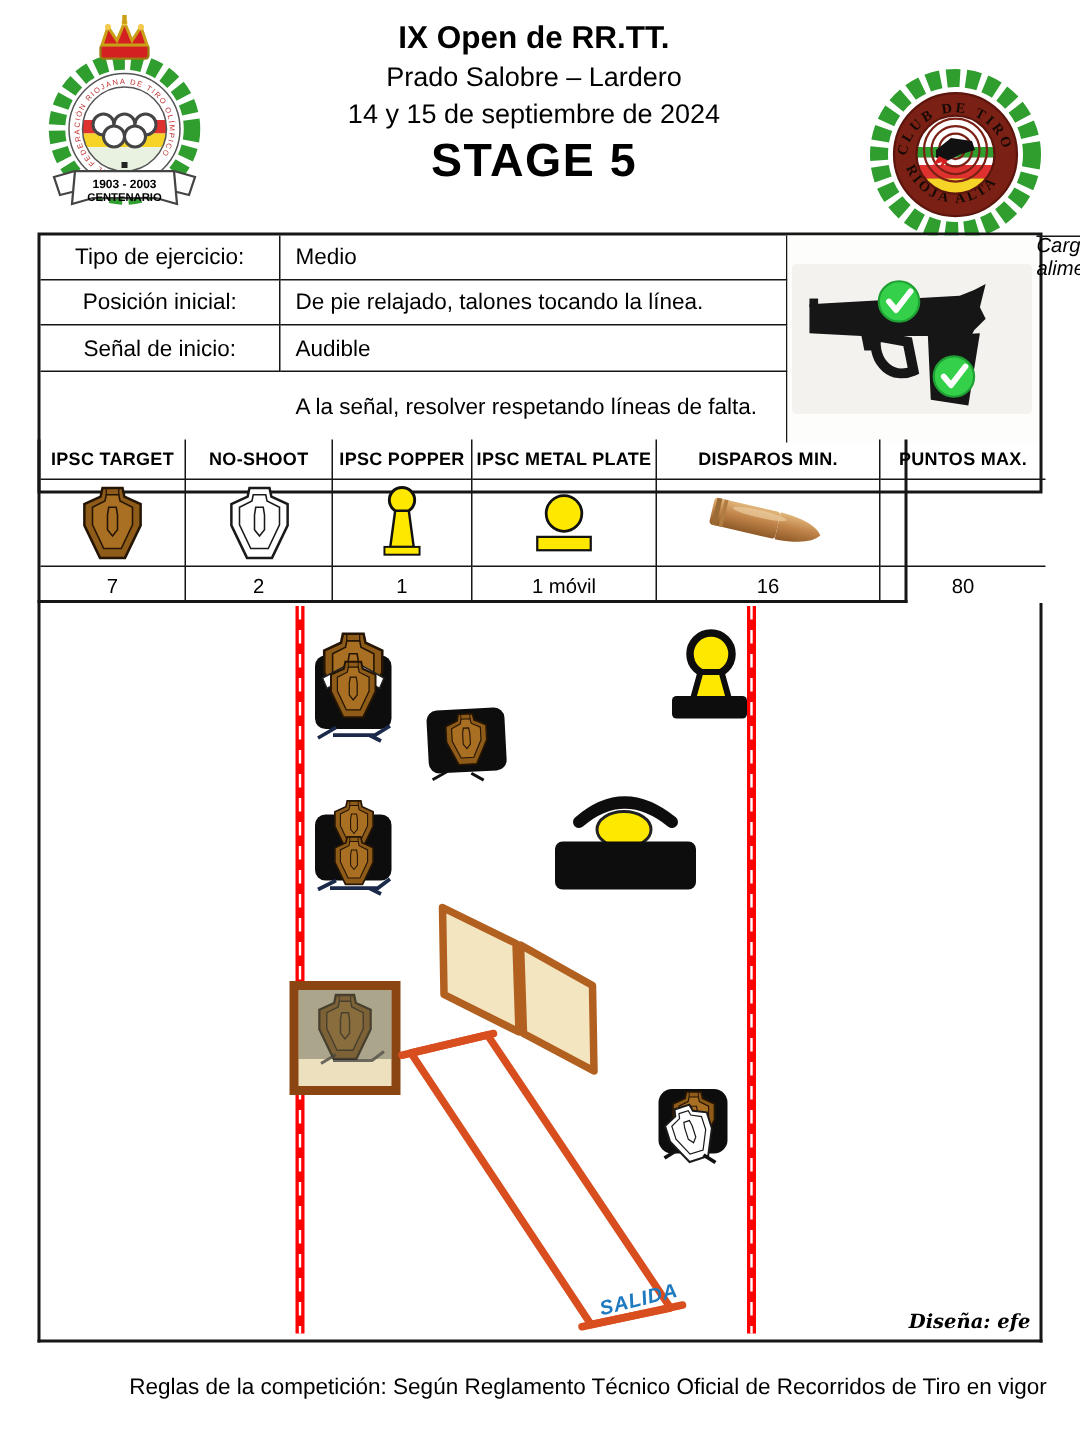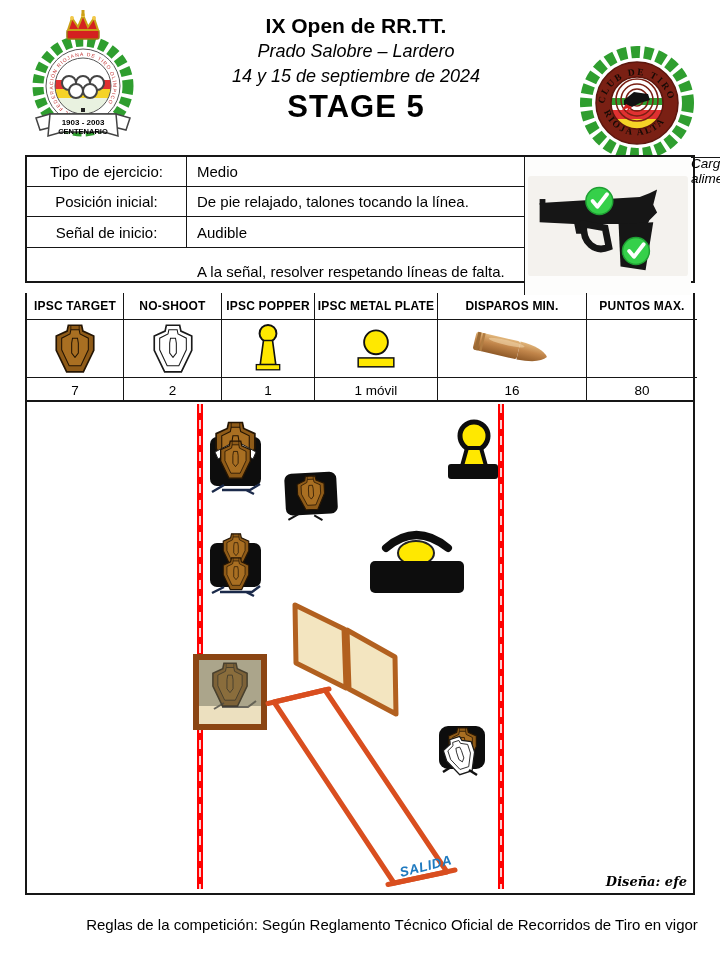--- a/index.html
+++ b/index.html
@@ -3,39 +3,39 @@
 <meta charset="utf-8">
 <style>
   html,body{margin:0;padding:0;background:#e8e8e8;}
   .page{position:relative;width:720px;height:960px;background:#ffffff;margin:0 auto;
         font-family:"Liberation Sans",sans-serif;color:#000;overflow:hidden;}
   .abs{position:absolute;}
 
   
   .header-text{left:140px;top:12px;width:432px;text-align:center;}
   .title-line{font-size:21px;font-weight:bold;line-height:27px;}
-  .sub-line{font-size:18px;line-height:25px;font-style:italic;}
+  .sub-line{font-size:18px;line-height:25px;}
   .stage-line{font-size:31px;font-weight:bold;line-height:36px;letter-spacing:1px;}
 
   
-  .briefing{left:25px;top:155px;width:670px;height:128px;display:grid;
+  .briefing{left:25px;top:155px;width:670px;height:174px;display:grid;
             grid-template-columns:160px 338px 172px;grid-template-rows:30px 30px 31px 47px;
             border:2px solid #161616;box-sizing:border-box;font-size:15px;}
   .b-label{border-right:1.6px solid #161616;border-bottom:1.6px solid #161616;
            display:flex;align-items:center;justify-content:center;text-align:center;}
   .b-value{border-right:1.6px solid #161616;border-bottom:1.6px solid #161616;
            display:flex;align-items:center;padding-left:10px;}
   .no-bb{border-bottom:none;}
   .gun-cell{grid-column:3;grid-row:1 / span 4;display:flex;flex-direction:row;box-sizing:border-box;font-style:italic;}
   .gun-photo{flex:1;display:flex;align-items:center;justify-content:center;background:#fdfdfc;}
   .gun-caption{height:25px;border-top:1.6px solid #161616;display:flex;align-items:center;
                justify-content:center;font-size:13.5px;}
 
   
-  .equip{left:25px;top:293px;width:670px;height:109px;display:grid;
+  .equip{left:25px;top:293px;width:580px;height:109px;display:grid;
          grid-template-columns:97px 98px 93px 123px 149px 110px;grid-template-rows:27px 58px 24px;
          border:2px solid #161616;border-top:none;box-sizing:border-box;}
   .e-cell{border-right:1.6px solid #161616;border-bottom:1.6px solid #161616;
           display:flex;align-items:center;justify-content:center;}
   .e-cell.last-col{border-right:none;}
   .e-cell.last-row{border-bottom:none;}
   .e-head{font-weight:bold;font-size:12px;letter-spacing:0.2px;}
   .e-val{font-size:13.5px;}
 
   

